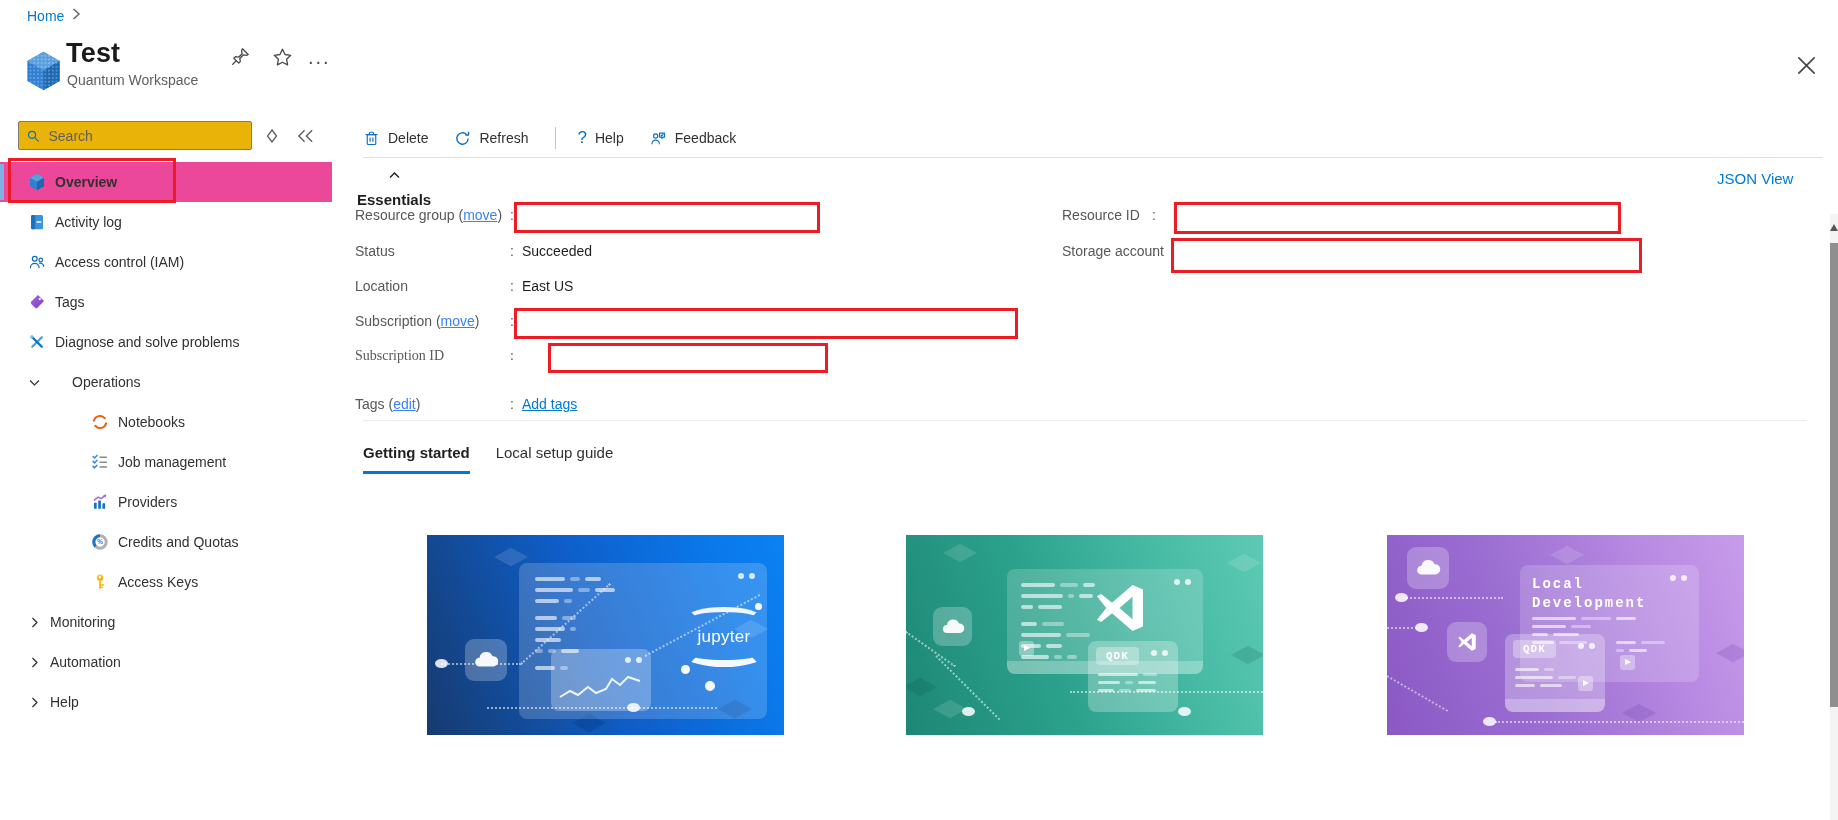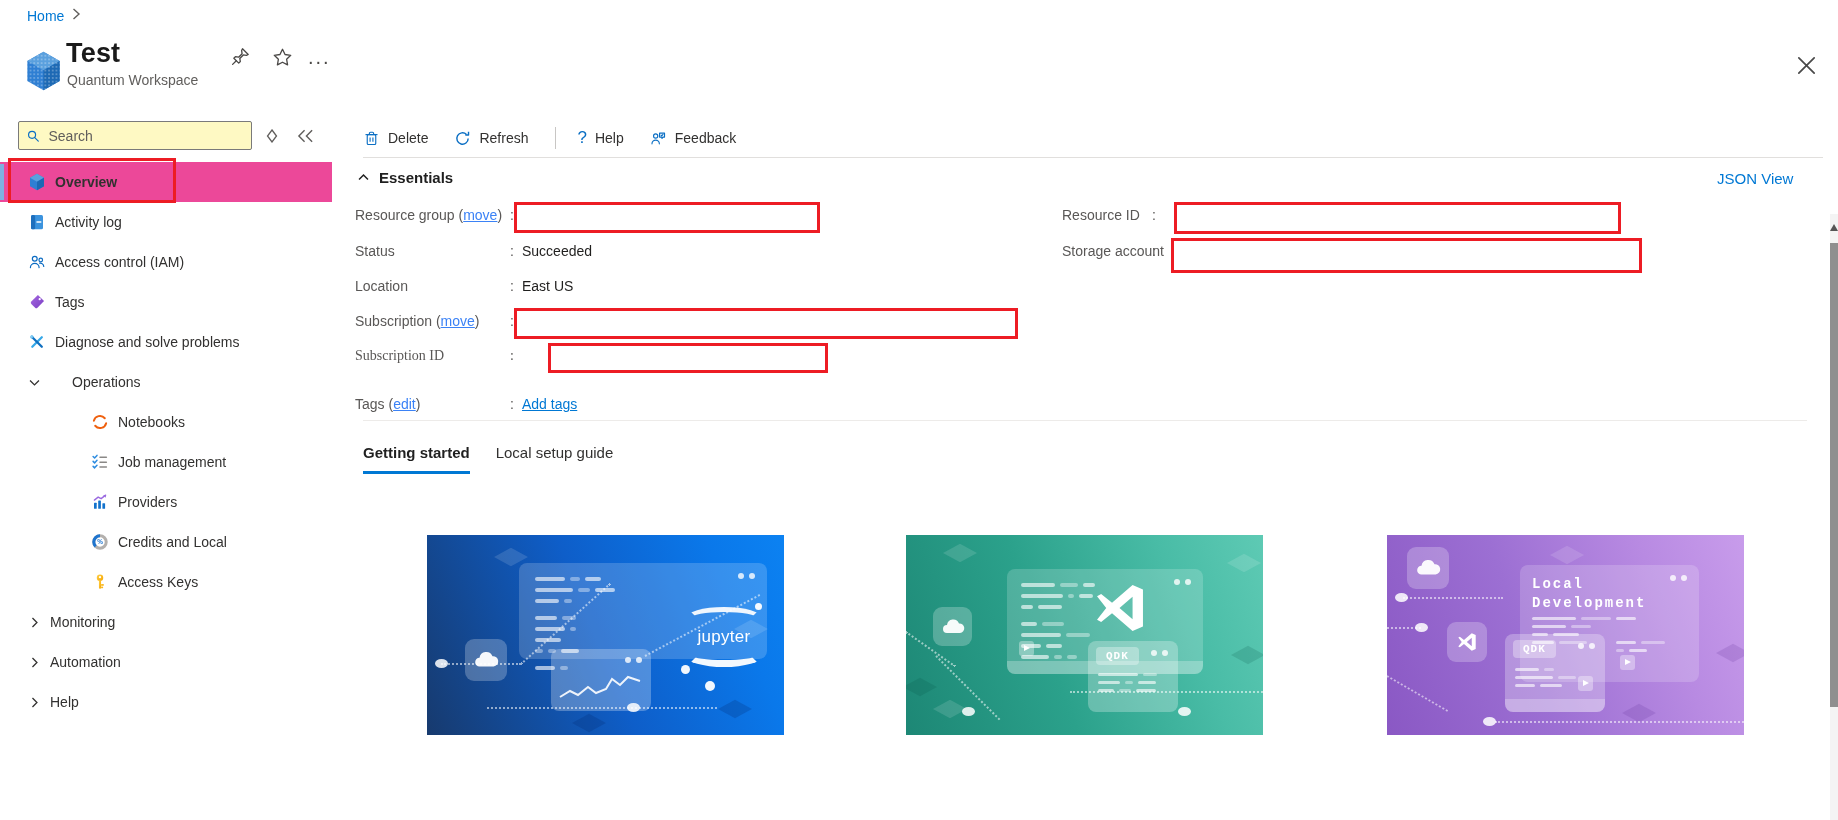--- a/index.html
+++ b/index.html
@@ -14,21 +14,21 @@
 
   
   .app-icon{left:25px;top:50px;width:37px;height:42px;}
   .page-title{left:66px;top:38px;font-size:27px;font-weight:700;color:#1a1a1a;letter-spacing:.2px;}
   .page-subtitle{left:67px;top:72px;font-size:14px;color:#605e5c;}
   .hdr-ic{width:21px;height:21px;color:#4a4846;}
   .more-glyph{left:308px;top:46px;font-size:20px;color:#4a4846;letter-spacing:2px;cursor:pointer;}
   .close-x{left:1795px;top:54px;width:23px;height:23px;cursor:pointer;color:#494949;}
 
   
-  .searchbox{left:18px;top:121px;width:234px;height:29px;border:1px solid #7a7a7a;border-radius:2px;display:flex;align-items:center;gap:7px;padding:0 8px;box-sizing:border-box;background:#fef9c3;}
+  .searchbox{left:18px;top:121px;width:234px;height:29px;border:1px solid #7a7a7a;border-radius:2px;display:flex;align-items:center;gap:7px;padding:0 8px;box-sizing:border-box;background:#eab308;}
   .searchbox input{border:none;outline:none;font-size:14px;font-family:"Liberation Sans",sans-serif;color:#323130;width:100%;background:transparent;}
   .searchbox input::placeholder{color:#605e5c;opacity:1;}
   .side-ctl{color:#605e5c;}
   .nav-item{position:absolute;left:0;width:332px;height:40px;display:flex;align-items:center;padding-left:28px;box-sizing:border-box;gap:9px;font-size:14px;color:#323130;cursor:pointer;}
   .nav-item .lbl{white-space:nowrap;}
   .nav-item.selected{background:#ec4899;font-weight:700;}
   .nav-item.selected::before{content:"";position:absolute;left:0;top:2px;bottom:2px;width:4px;background:#7fb0e1;}
   .nav-item.child{padding-left:91px;}
   .nav-item .chev{width:13px;height:13px;color:#323130;flex:none;}
   .gap-op{margin-left:22px;}
@@ -39,21 +39,21 @@
 
   
   .toolbar{left:363px;top:124px;height:28px;display:flex;align-items:center;font-size:14px;color:#323130;}
   .tb-btn{display:flex;align-items:center;gap:8px;margin-right:26px;cursor:pointer;}
   .tb-ic{width:17px;height:17px;color:#0b6fc4;flex:none;}
   .tb-sep{width:1px;height:22px;background:#c8c6c4;margin:0 22px 0 0;}
   .help-q{color:#0b6fc4;font-size:17px;font-weight:400;}
   .rule{position:absolute;height:1px;background:#e1dfdd;}
 
   
-  .ess-head{left:357px;top:169px;display:flex;align-items:center;gap:9px;cursor:pointer;}
+  .ess-head{left:357px;top:169px;display:flex;align-items:center;gap:9px;cursor:pointer;flex-direction:column;}
   .ess-title{font-size:15px;font-weight:700;color:#1f1f1f;}
   .json-view{left:1717px;top:170px;font-size:15px;color:#0078d4;text-decoration:none;}
   .ess-row{position:absolute;font-size:14px;white-space:nowrap;}
   .ess-label{color:#595756;}
   .ess-colon{position:absolute;left:155px;color:#595756;}
   .ess-colon-r{position:absolute;left:90px;color:#595756;}
   .ess-value{position:absolute;left:167px;color:#201f1e;}
   .mv-link{color:#3b82f6;text-decoration:underline;}
   .addtags{position:absolute;left:167px;color:#0078d4;text-decoration:underline;}
 
@@ -239,21 +239,21 @@
         <path d="M19.8 6.2 V2.5 H16.1 Z" fill="#9b6ae0"></path>
       </svg>
     <span class="lbl">Providers</span>
   </div>
   <div class="nav-item child" style="top:522px;">
     <svg class="i18" viewBox="0 0 24 24">
         <circle cx="12" cy="12" r="8.3" fill="none" stroke="#b3b0ad" stroke-width="4"></circle>
         <path d="M12 3.7 a8.3 8.3 0 0 0 -8.3 8.3 a8.3 8.3 0 0 0 2.5 5.9" fill="none" stroke="#1d74cf" stroke-width="4"></path>
         <text x="12" y="15" font-size="8.5" font-weight="bold" fill="#1d74cf" text-anchor="middle" font-family="Liberation Sans, sans-serif">%</text>
       </svg>
-    <span class="lbl">Credits and Local</span>
+    <span class="lbl">Credits and Quotas</span>
   </div>
   <div class="nav-item child" style="top:562px;">
     <svg class="i18" viewBox="0 0 24 24">
         <defs>
           <linearGradient id="kg1" x1="0" y1="0" x2="1" y2="1">
             <stop offset="0" stop-color="#ffd34d"></stop>
             <stop offset="1" stop-color="#f5a300"></stop>
           </linearGradient>
         </defs>
         <circle cx="12" cy="6.3" r="4.3" fill="url(#kg1)"></circle>
@@ -372,21 +372,21 @@
     <div class="diamond" style="left:72px;top:10px;"></div>
     <div class="diamond" style="left:312px;top:82px;"></div>
     <div class="diamond dark1" style="left:296px;top:162px;"></div>
     <div class="diamond dark1" style="left:150px;top:176px;"></div>
     <div class="dotline" style="left:14px;top:128px;width:80px;"></div>
     <div class="dotline" style="left:94px;top:128px;width:120px;transform:rotate(-42deg);"></div>
     <div class="dotline" style="left:218px;top:120px;width:130px;transform:rotate(-28deg);"></div>
     <div class="dotline" style="left:60px;top:172px;width:230px;"></div>
     <div class="node" style="left:8px;top:124px;"></div>
     <div class="node" style="left:200px;top:168px;"></div>
-    <div class="win" style="left:92px;top:28px;width:248px;height:96px;">
+    <div class="win" style="left:92px;top:28px;width:248px;height:156px;">
       <div class="win-dots" style="right:12px;top:10px;">
           <i></i>
           <i></i>
         </div>
       <div class="clgroup" style="left:16px;top:14px;">
         <div class="clrow">
             <div class="cl" style="width:30px"></div>
             <div class="cl dim" style="width:10px"></div>
             <div class="cl" style="width:16px"></div>
           </div>

